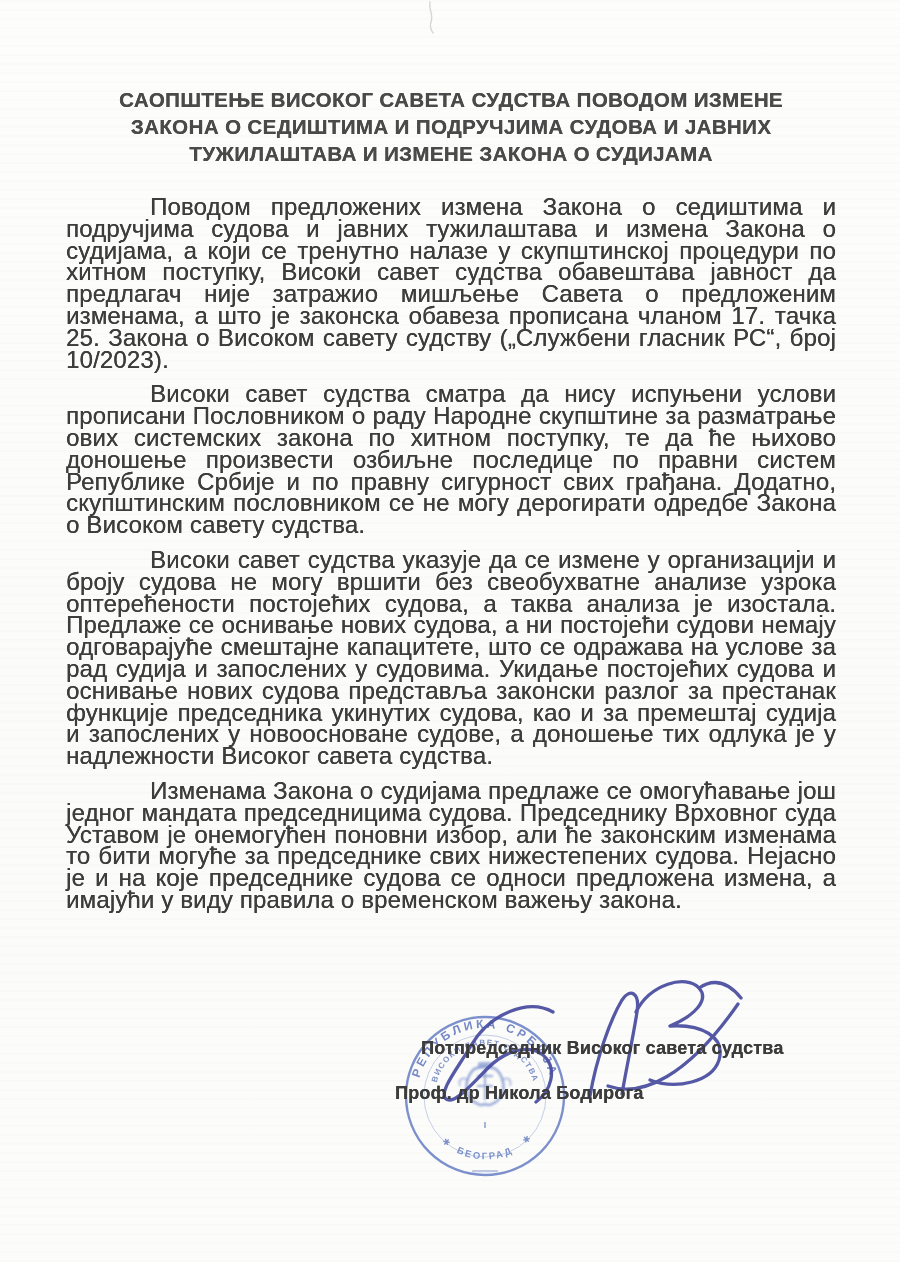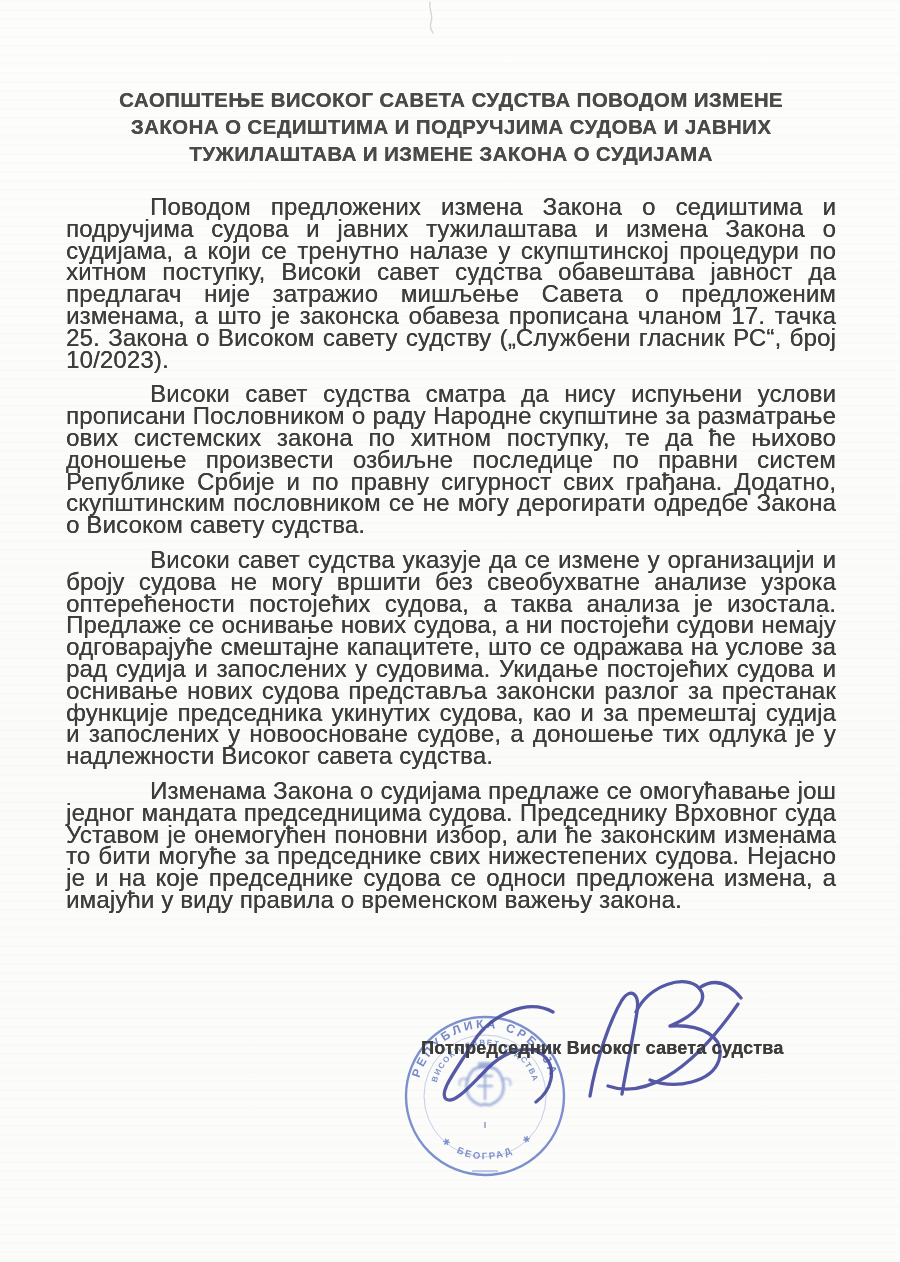--- a/index.html
+++ b/index.html
@@ -139,14 +139,15 @@
       <path d="M172 128 C 178 92, 192 52, 204 32 C 212 20, 222 24, 219 44
                C 215 70, 208 102, 204 126"></path>
       <path d="M218 44 C 232 16, 268 6, 281 20 C 292 32, 276 48, 252 58
                C 282 56, 308 68, 301 92 C 294 114, 258 122, 232 112"></path>
       <path d="M190 118 C 224 130, 270 108, 320 36"></path>
       <path d="M281 20 C 296 10, 310 14, 323 30"></path>
     </g>
   </svg>
 
   <div class="sig-role">Потпредседник Високог савета судства</div>
+  <div class="sig-name">Проф. др Никола Бодирога</div>
 
 </div>
 
 </body></html>

